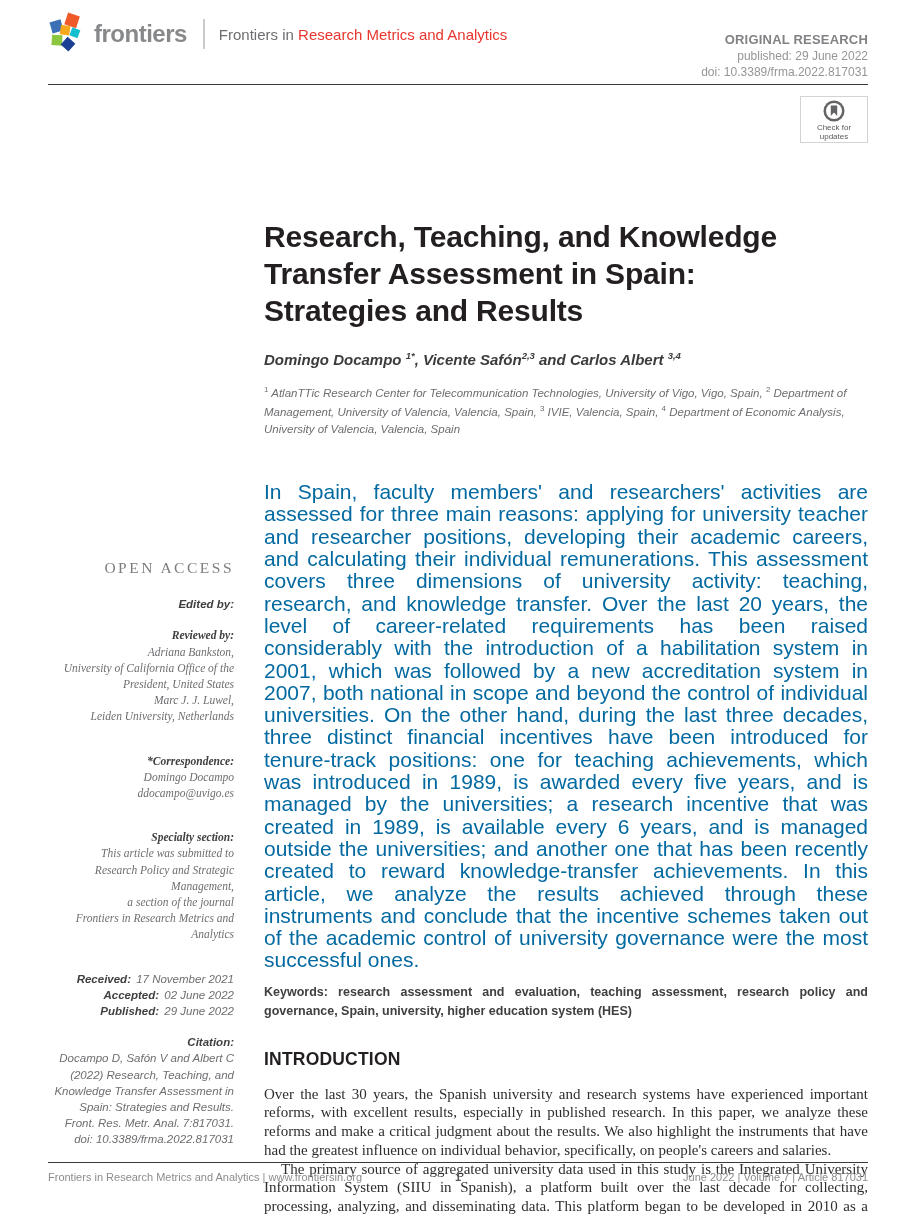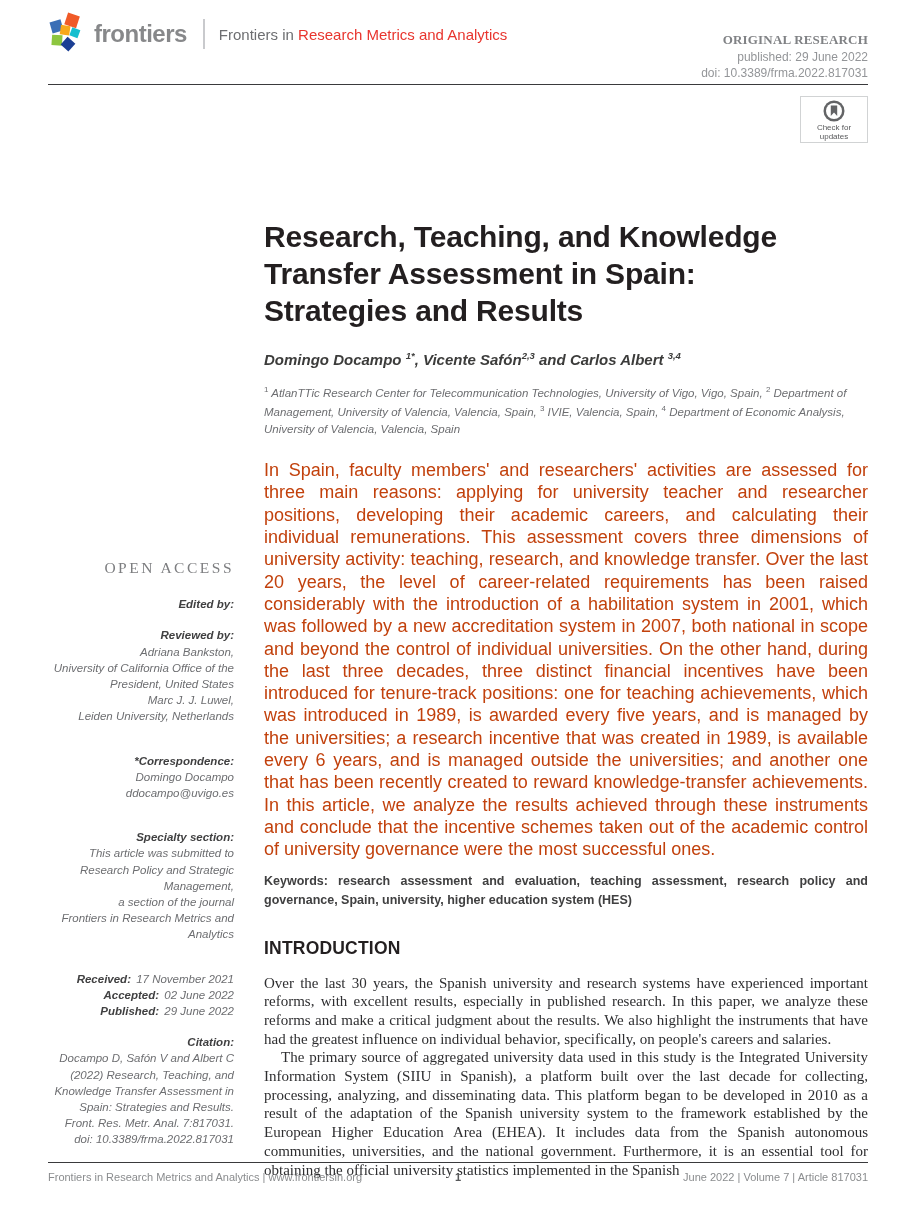--- a/index.html
+++ b/index.html
@@ -11,21 +11,21 @@
   .pre { white-space:pre-line; }
 
   
   .header-left { position:absolute; left:48px; top:12px; display:flex; align-items:center; }
   .logo-icon { width:38px; height:44px; margin-right:8px; }
   .logo-word { font-size:24px; font-weight:bold; color:#87888a; letter-spacing:-0.5px; }
   .header-divider { width:2px; height:30px; background:#c9cacd; margin:0 14px 0 16px; }
   .journal-line { font-size:15px; color:#6d6e71; }
   .journal-name { color:#e8352e; }
   .header-right { position:absolute; right:34px; top:32px; text-align:right; }
-  .article-type { font-size:13px; font-weight:bold; color:#808285; letter-spacing:0.2px;font-family:Liberation Serif, serif; }
+  .article-type { font-size:13px; font-weight:bold; color:#808285; letter-spacing:0.2px; }
   .pub-line, .doi-line { font-size:12px; color:#939598; margin-top:2px; }
   .header-rule { position:absolute; left:48px; right:34px; top:84px; height:1px; background:#3a3a3c; }
 
   
   .check-badge {
     position:absolute; right:34px; top:96px; width:68px; height:47px;
     border:1px solid #d1d3d4; background:#fff; text-align:center; padding-top:3px; cursor:pointer;
   }
   .check-badge svg { display:block; margin:0 auto; }
   .check-text { font-size:8px; line-height:9px; color:#58595b; margin-top:1px; }
@@ -34,37 +34,37 @@
   .sidebar {
     position:absolute; left:48px; top:560px; width:186px; text-align:right;
     font-size:11.5px; line-height:16.2px; color:#6d6e71;
   }
   .open-access {
     font-family:"Liberation Serif", serif; font-style:normal;
     font-size:15.5px; letter-spacing:2.5px; color:#7d7e80; margin-bottom:20px;
   }
   .sb-block { margin-bottom:15px; font-style:italic; }
   .sb-label { font-weight:bold; color:#404041; }
-  .sb-gap { margin-bottom:28px; }
+  .sb-gap { margin-bottom:28px;font-family:Liberation Serif, serif; }
   .sb-inline .sb-label { margin-right:2px; }
   .sb-email { color:#6d6e71; text-decoration:none; }
 
   
   .main { position:absolute; left:264px; top:218px; width:604px; }
   .title {
     font-size:30px; line-height:37px; font-weight:bold; color:#231f20; letter-spacing:-0.2px;
   }
   .authors { margin-top:21px; font-size:15px; font-weight:bold; font-style:italic; color:#3c3c3b; }
   .authors sup { font-size:9.5px; }
   .affiliations {
     margin-top:14px; font-size:11.5px; line-height:16.5px; font-style:italic; color:#6d6e71;
   }
   .affiliations sup { font-size:8px; font-style:normal; }
   .abstract {
-    margin-top:22px; font-size:18px; line-height:22.3px; color:#c2410c; text-align:justify;
+    margin-top:44px; font-size:21px; line-height:22.3px; color:#0369a1; text-align:justify;
   }
   .keywords {
     margin-top:11px; font-size:12.5px; line-height:19.5px; font-weight:bold; color:#404041; text-align:justify;
   }
   .section-heading { margin-top:27px; font-size:17.5px; font-weight:bold; color:#231f20; letter-spacing:0.2px; }
   .body-para {
     font-family:"Liberation Serif", serif; font-size:15px; line-height:18.7px;
     color:#2e2e30; text-align:justify;
   }
   .body-para.first { margin-top:15px; }

